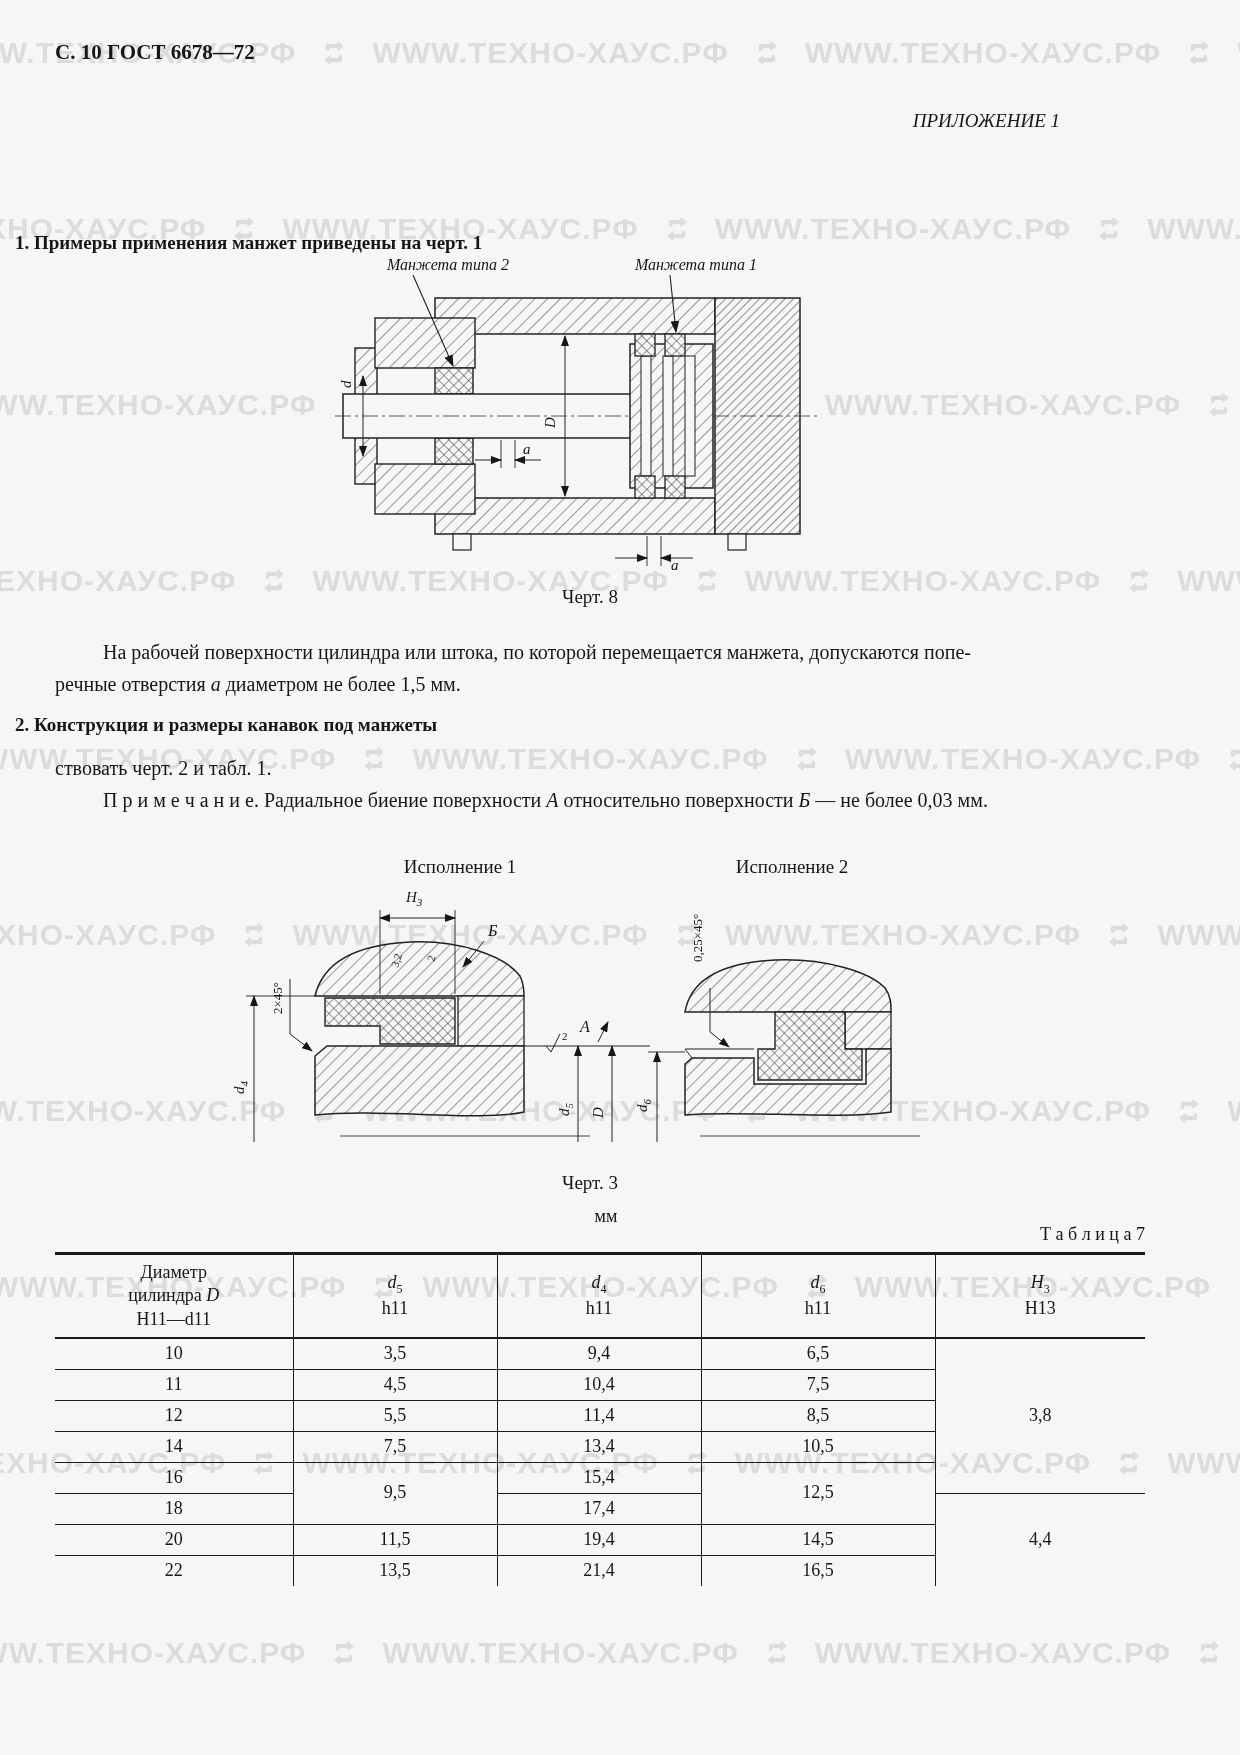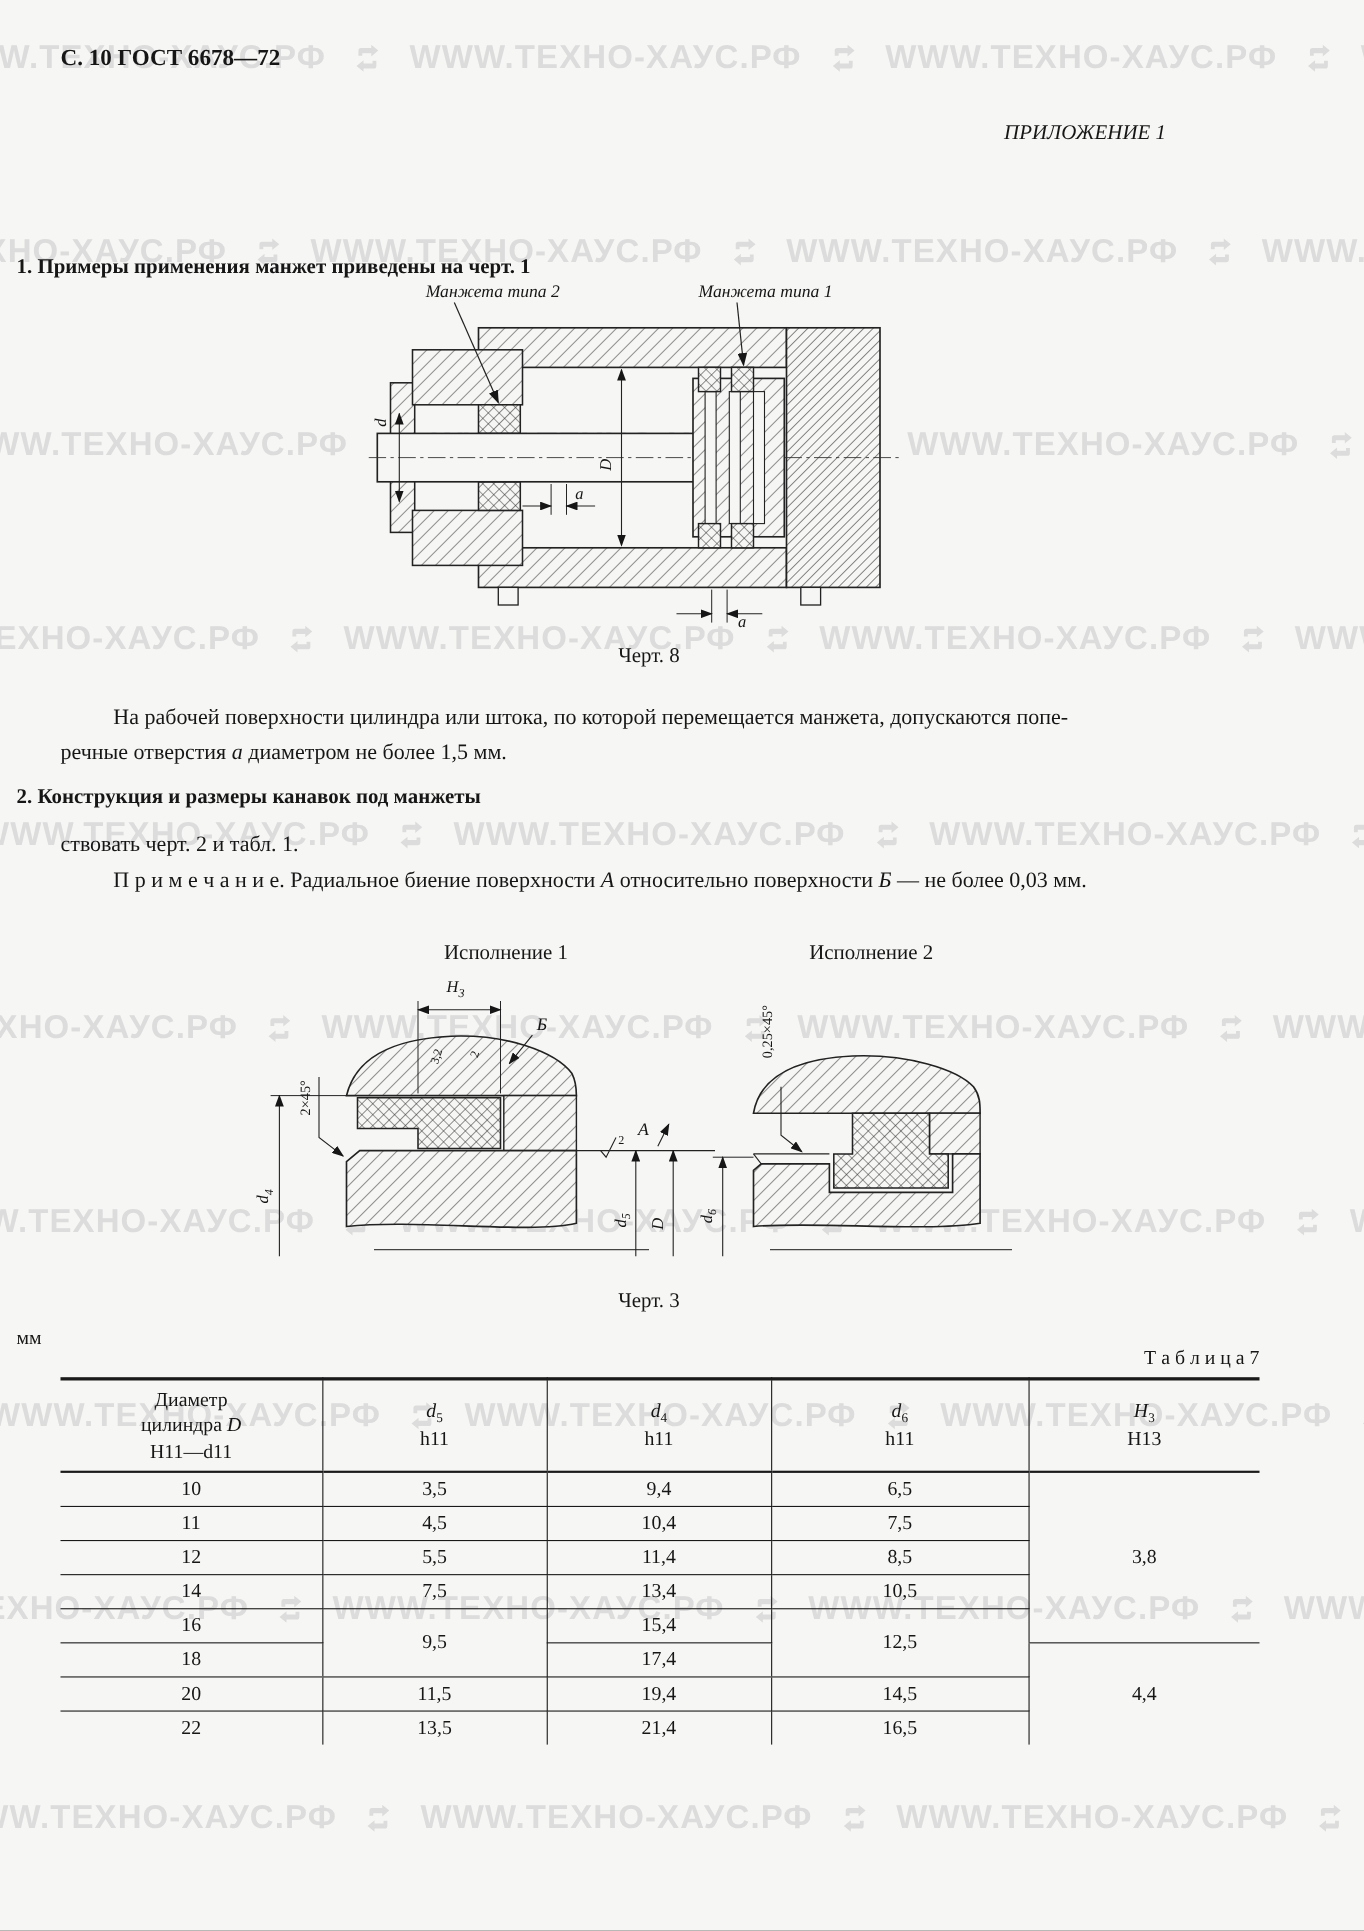--- a/index.html
+++ b/index.html
@@ -15,21 +15,21 @@
   .content{position:absolute;inset:0;z-index:1;padding-left:21px;}
   .abs{position:absolute;}
   .hdr-left{left:55px;top:40px;font-size:21px;font-weight:bold;}
   .appendix{left:860px;top:110px;width:200px;font-size:19px;font-style:italic;text-align:right;}
   .doc-title{left:15px;top:182px;width:1150px;text-align:center;font-weight:bold;font-size:20px;letter-spacing:.4px;}
   .sec-head{left:15px;width:1150px;text-align:left;font-weight:bold;font-size:19px;}
   .para{left:55px;width:1092px;font-size:20px;line-height:32px;}
   .indent{text-indent:48px;}
   .fig-caption{left:15px;width:1150px;text-align:center;font-size:19px;}
   .variant{font-size:19px;text-align:center;}
-  .units{left:15px;top:1206px;width:1150px;text-align:left;font-size:18px;}
+  .units{left:31px;top:1206px;width:1150px;text-align:center;font-size:18px;}
   .tab-caption{left:55px;top:1224px;width:1090px;text-align:right;font-size:18px;}
   i.mvar{font-style:italic;font-family:"Liberation Serif",serif;}
   
   .gtable-wrap{left:55px;top:1252px;width:1090px;}
   table.gtable{border-collapse:collapse;width:1090px;border-top:3px solid #1a1a1a;table-layout:fixed;}
   table.gtable td{font-size:18px;text-align:center;vertical-align:middle;padding:0;line-height:1.3;}
   td.hcell{height:82px;border-bottom:2px solid #1a1a1a;}
   td.vr{border-right:1.6px solid #1a1a1a;}
   tr.brow{height:31px;}
   td.hb{border-bottom:1.2px solid #1a1a1a;}

